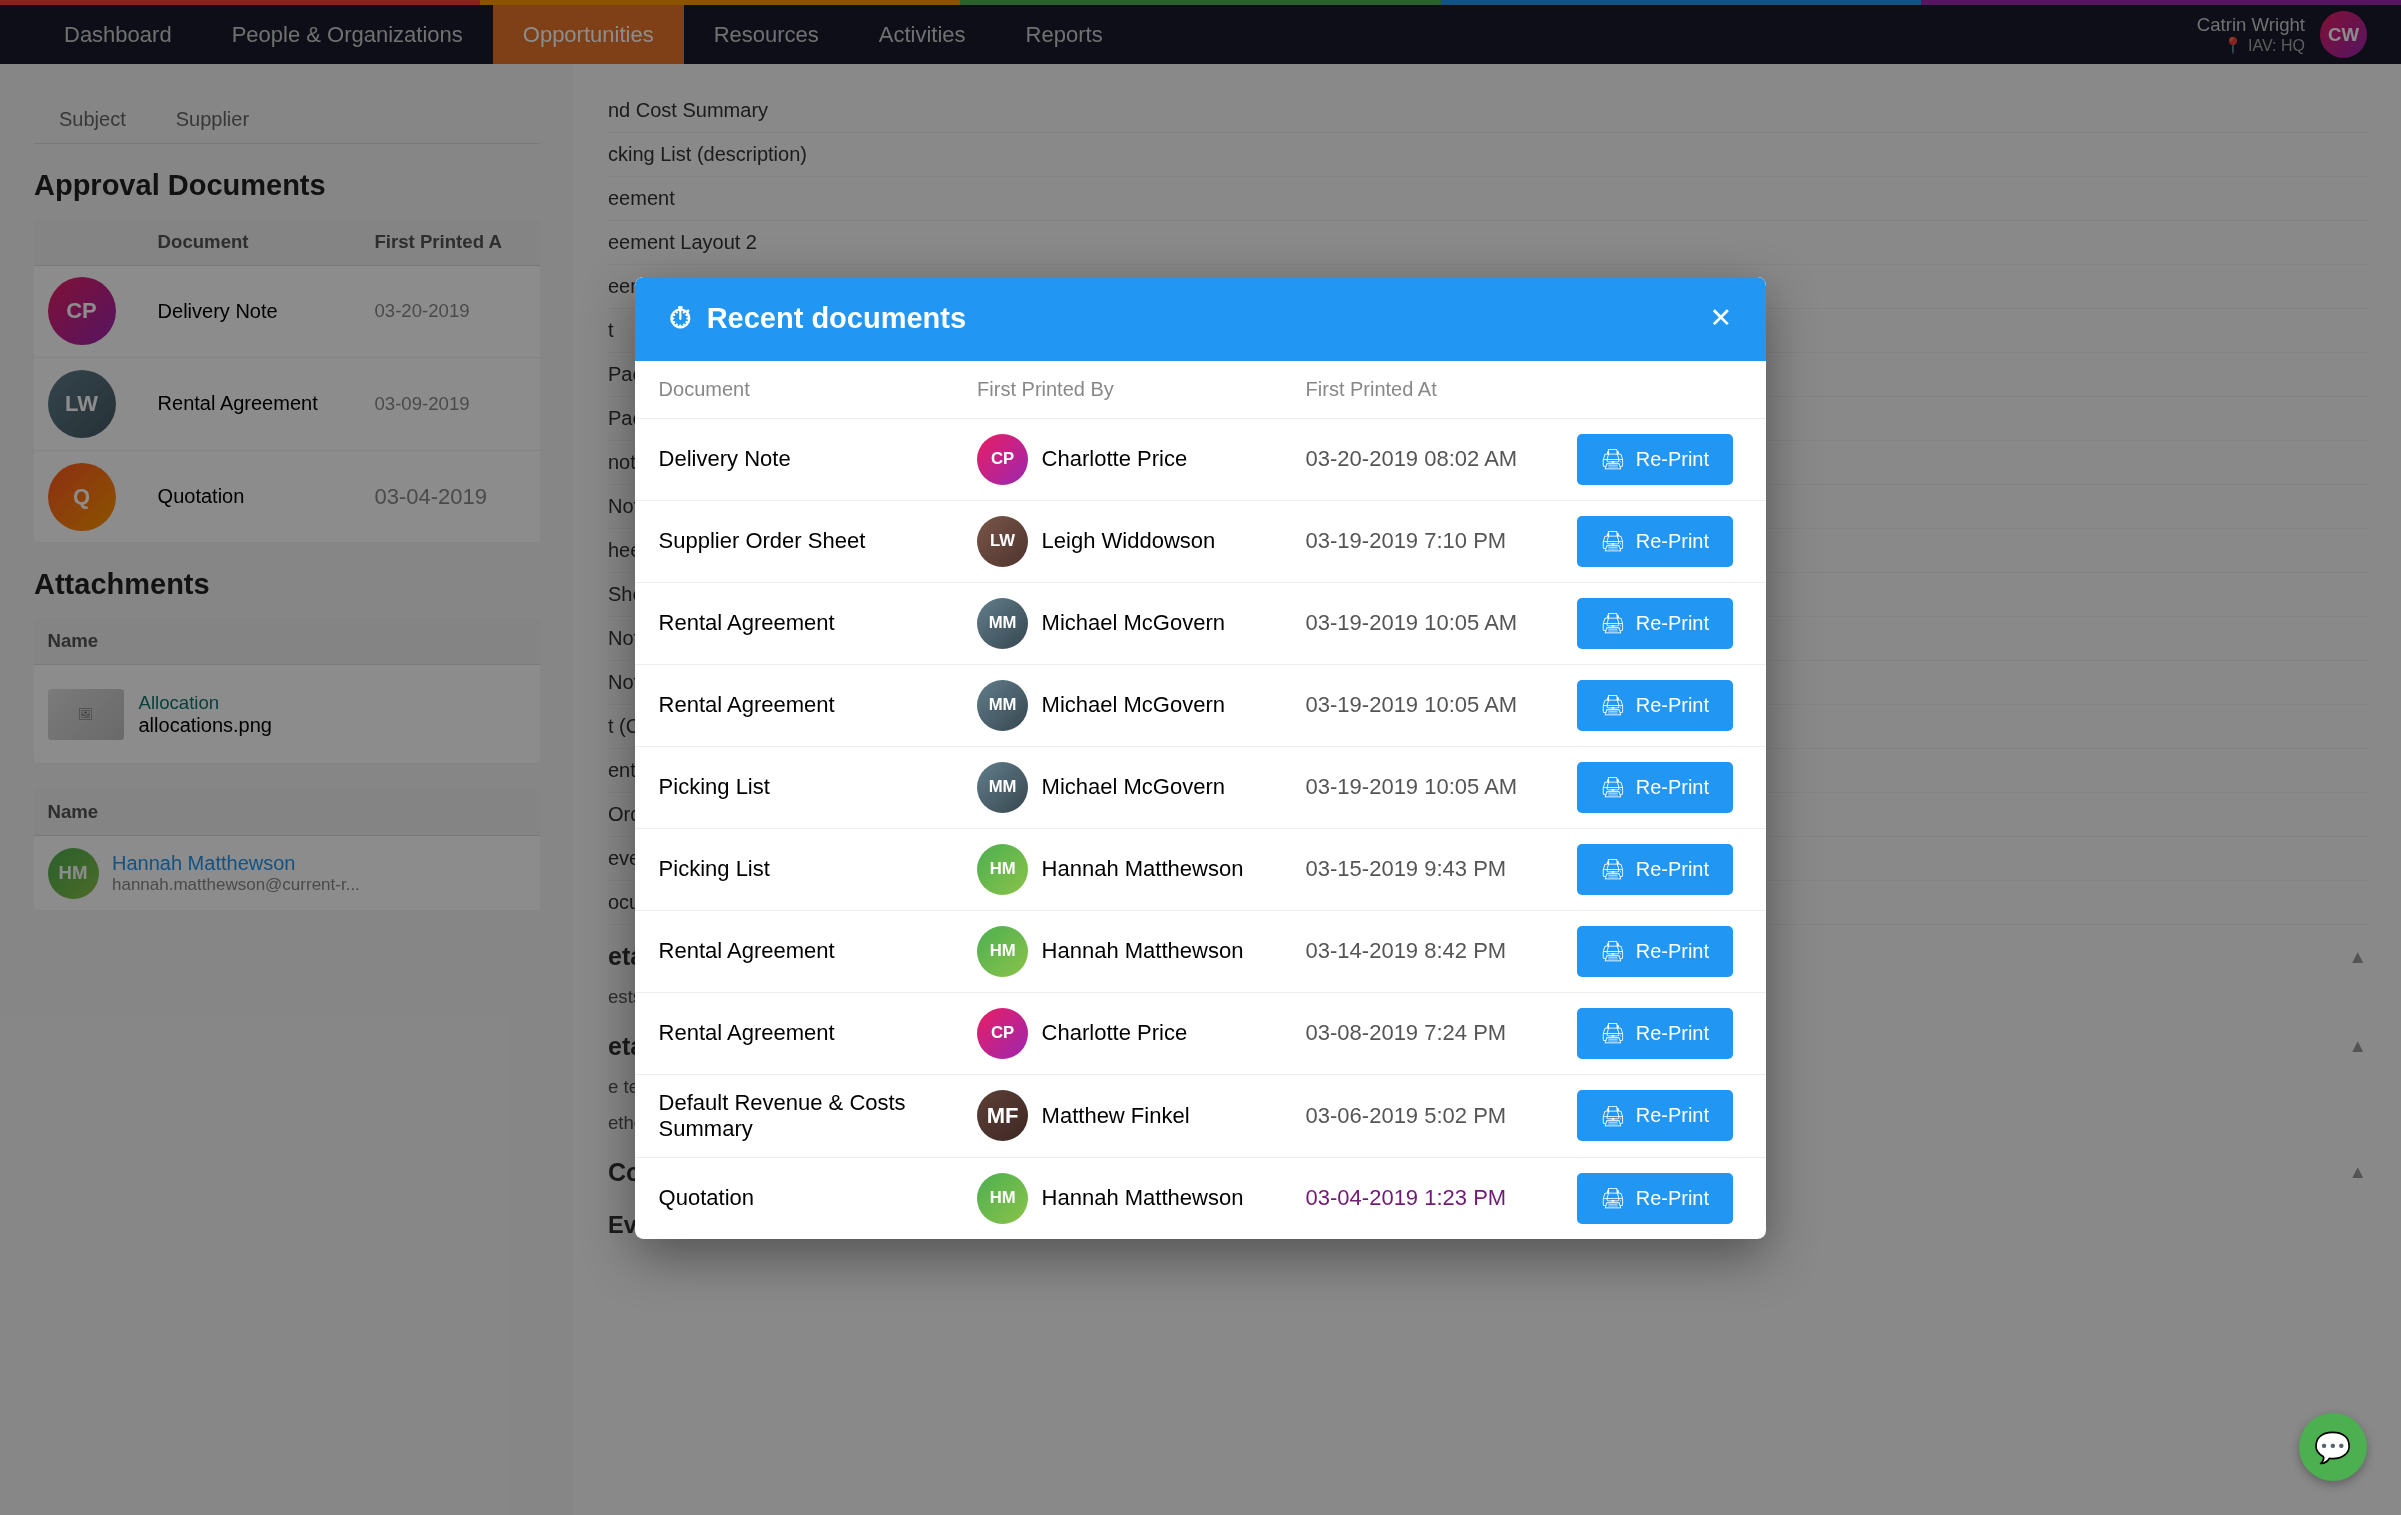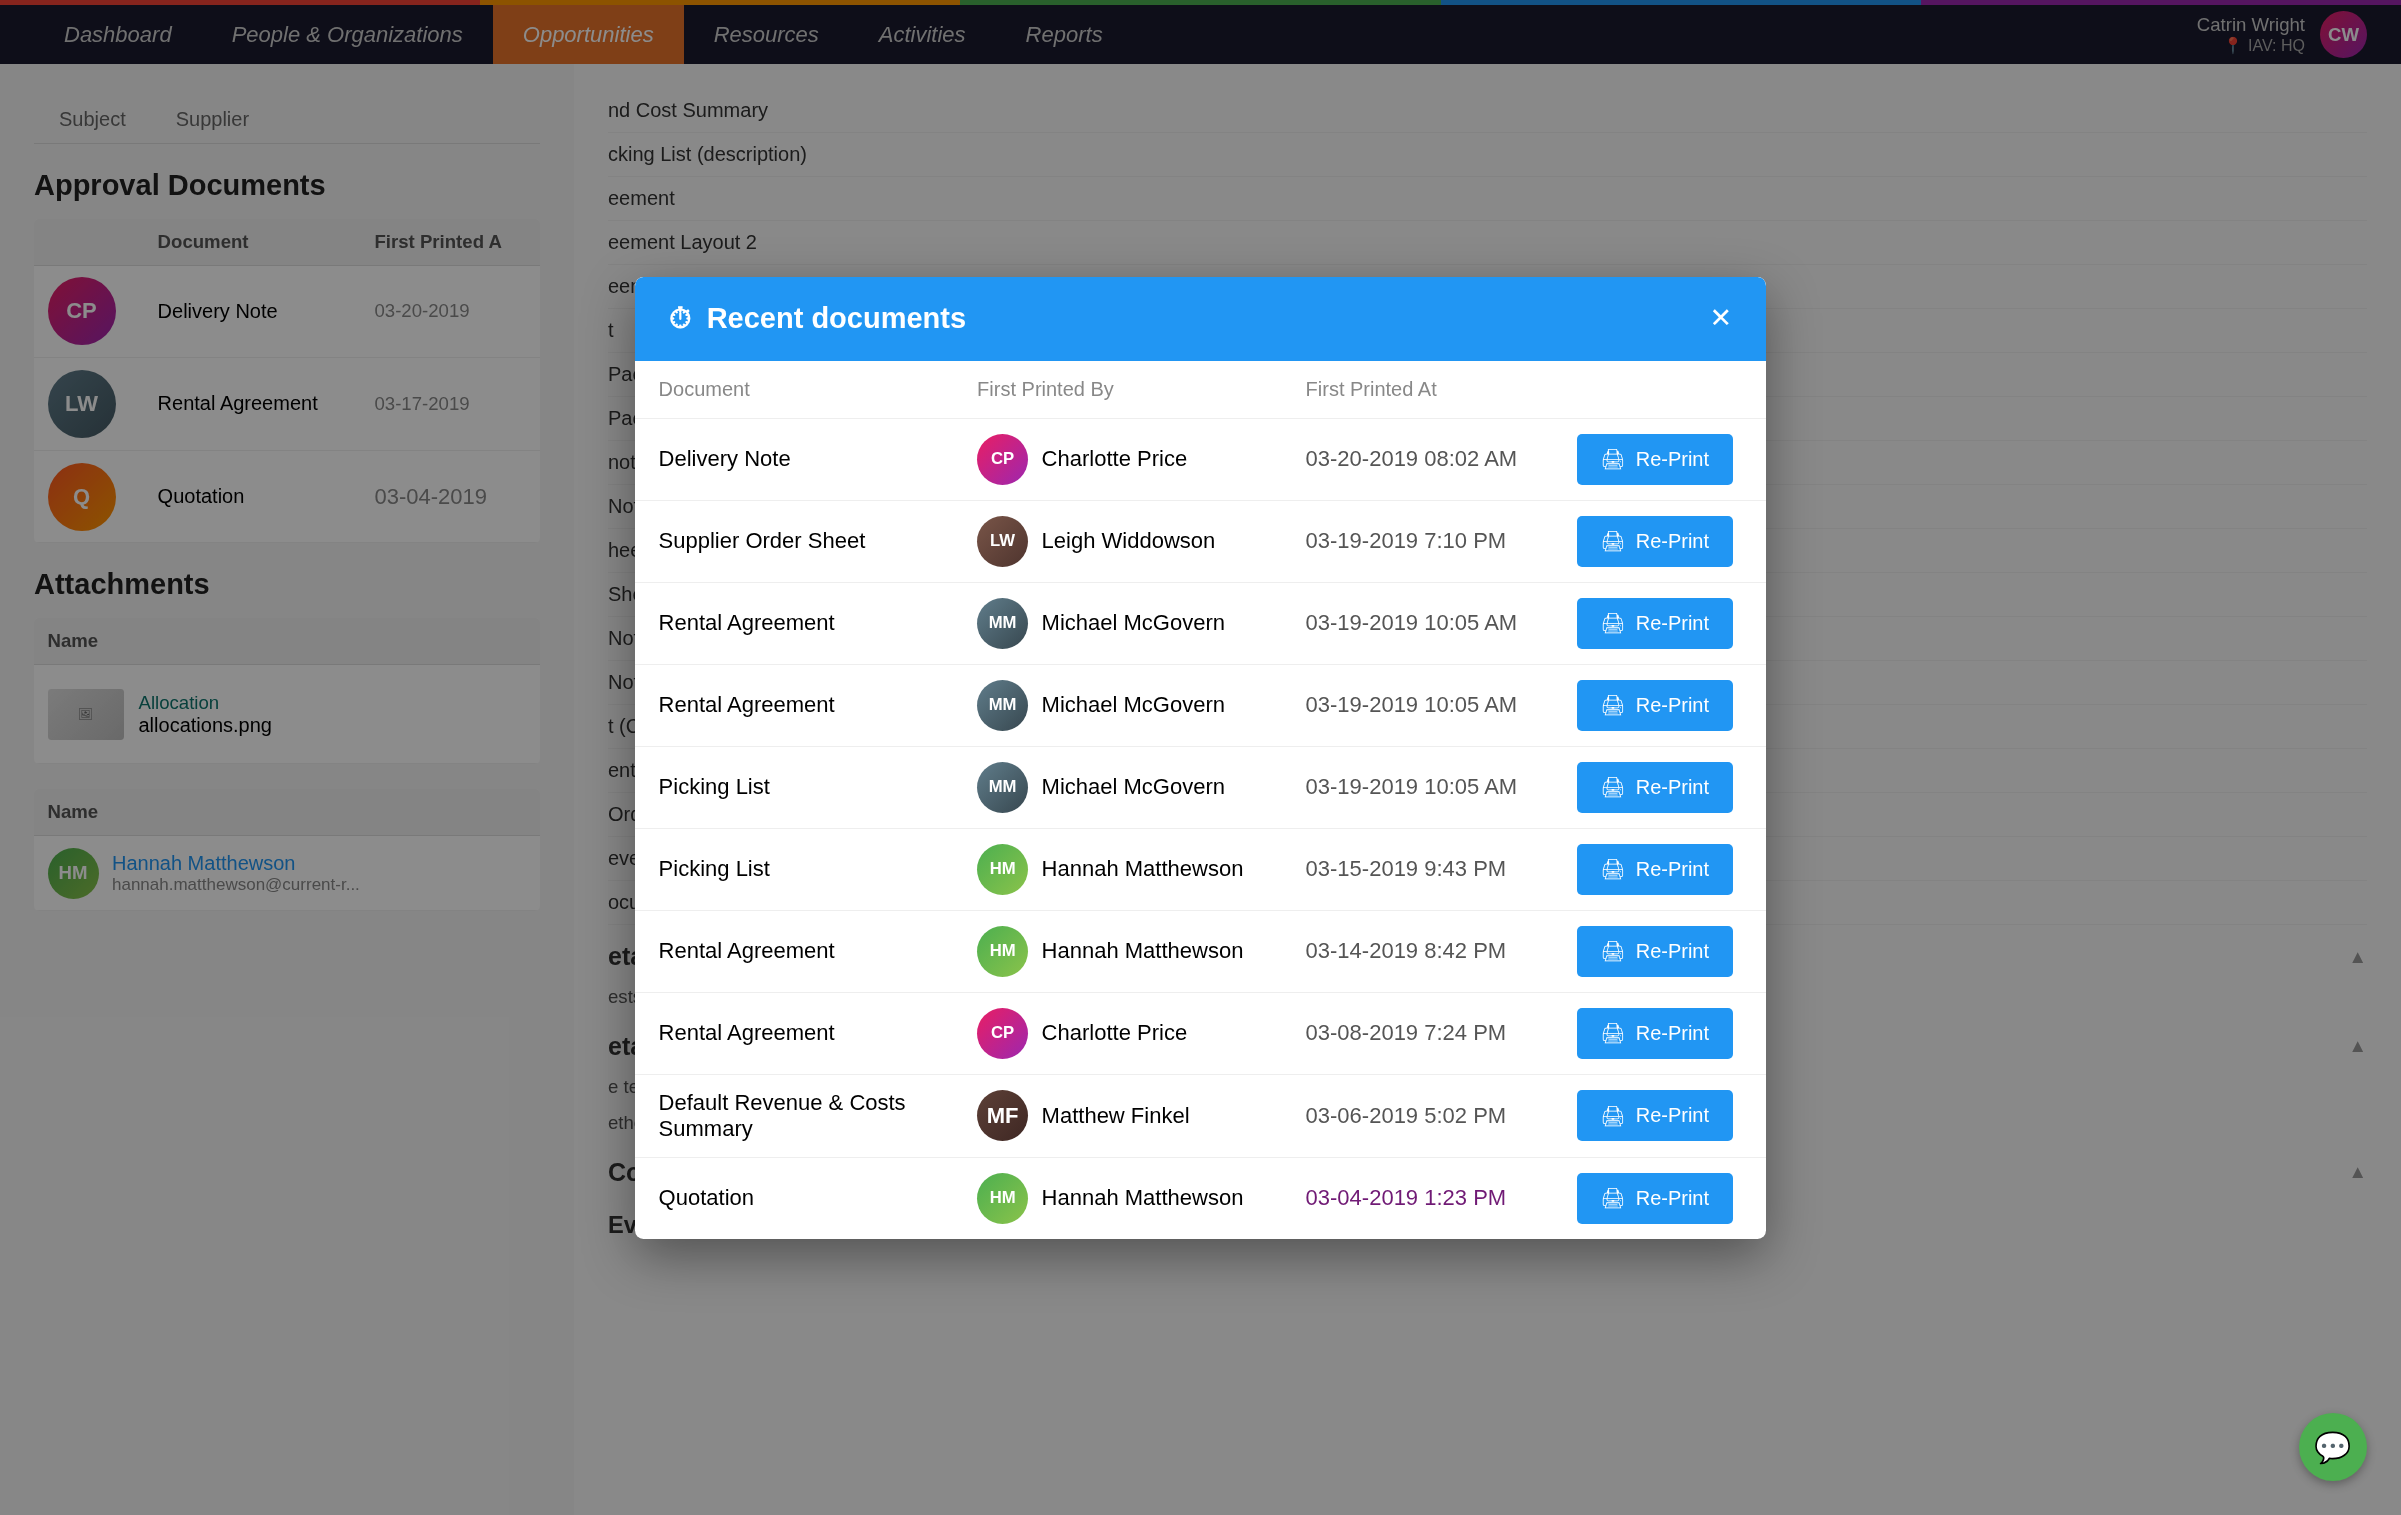--- a/index.html
+++ b/index.html
@@ -24,21 +24,20 @@
       z-index: 1;
     }
     .nav-item {
       color: #ccc;
       padding: 0 30px;
       height: 59px;
       display: flex;
       align-items: center;
       font-size: 22px;
       cursor: pointer;
-      font-style: italic;
     }
     .nav-item.active {
       background: #e8732a;
       color: white;
     }
     .nav-user {
       margin-left: auto;
       display: flex;
       align-items: center;
       color: #ccc;
@@ -363,21 +362,21 @@
       <td style="font-size:20px;">Delivery Note</td>
       <td style="font-size:18.6px;color:#888;">03-20-2019</td>
     </tr>
           <tr>
       <td>
               <div class="user-avatar" style="width: 68px; height: 68px; border-radius: 50%; background: linear-gradient(135deg, rgb(96, 125, 139), rgb(69, 90, 100)); display: flex; align-items: center; justify-content: center; flex-shrink: 0;">
                 <span style="color: white; font-weight: bold; font-size: 22px;">LW</span>
               </div>
             </td>
       <td style="font-size:20px;">Rental Agreement</td>
-      <td style="font-size:18.6px;color:#888;">03-17-2019</td>
+      <td style="font-size:18.6px;color:#888;">03-09-2019</td>
     </tr>
           <tr>
       <td>
               <div class="user-avatar" style="width: 68px; height: 68px; border-radius: 50%; background: linear-gradient(135deg, rgb(255, 87, 34), rgb(255, 152, 0)); display: flex; align-items: center; justify-content: center; flex-shrink: 0;">
                 <span style="color: white; font-weight: bold; font-size: 22px;">Q</span>
               </div>
             </td>
       <td style="font-size:20px;">Quotation</td>
       <td style="font-size:22px;color:#888;">03-04-2019</td>
     </tr>

